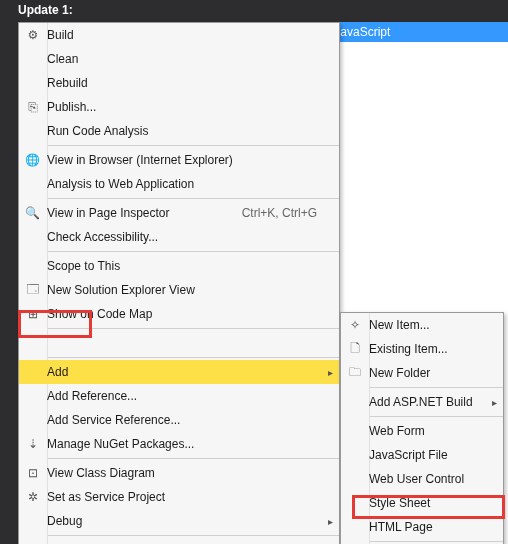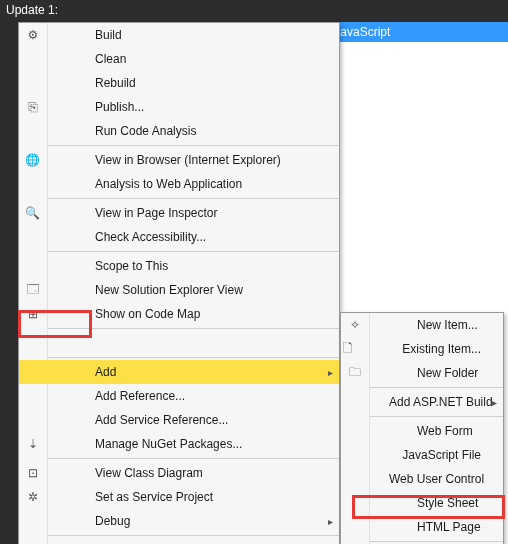--- a/index.html
+++ b/index.html
@@ -13,22 +13,22 @@
     background: #fff;
   }
   
   .header {
     position: absolute;
     top: 0; left: 0;
     width: 100%;
     height: 32px;
     background: #2d2d30;
     color: #fff;
-    font-weight: normal;
-    padding: 3px 6px;
+    font-weight: bold;
+    padding: 3px 18px;
   }
   
   .left-strip {
     position: absolute;
     top: 22px; left: 0;
     width: 18px;
     height: 522px;
     background: #2d2d30;
   }
   
@@ -84,21 +84,20 @@
   .menu .row .gutter {
     width: 28px;
     height: 24px;
     display:flex;align-items:center;justify-content:center;
     color: #555;
   }
   .menu .row .lbl {
     flex: 1;
     white-space: nowrap;
     color: #1b1b1b;
-    margin-left: 48px;
   }
   .menu .row .shortcut {
     color: #666;
     padding-left: 20px;
   }
   .menu .row.hover {
     background: #fde047;
   }
   .menu .sep {
     height: 1px;
@@ -169,20 +168,21 @@
       <div class="lbl">View in Browser (Internet Explorer)</div>
     </div>
     <div class="row">
       <div class="gutter"></div>
       <div class="lbl">Analysis to Web Application</div>
     </div>
     <div class="sep"></div>
     <div class="row">
       <div class="gutter">🔍</div>
       <div class="lbl">View in Page Inspector</div>
+      <div class="shortcut">Ctrl+K, Ctrl+G</div>
     </div>
     <div class="row">
       <div class="gutter"></div>
       <div class="lbl">Check Accessibility...</div>
     </div>
     <div class="sep"></div>
     <div class="row">
       <div class="gutter"></div>
       <div class="lbl">Scope to This</div>
     </div>

